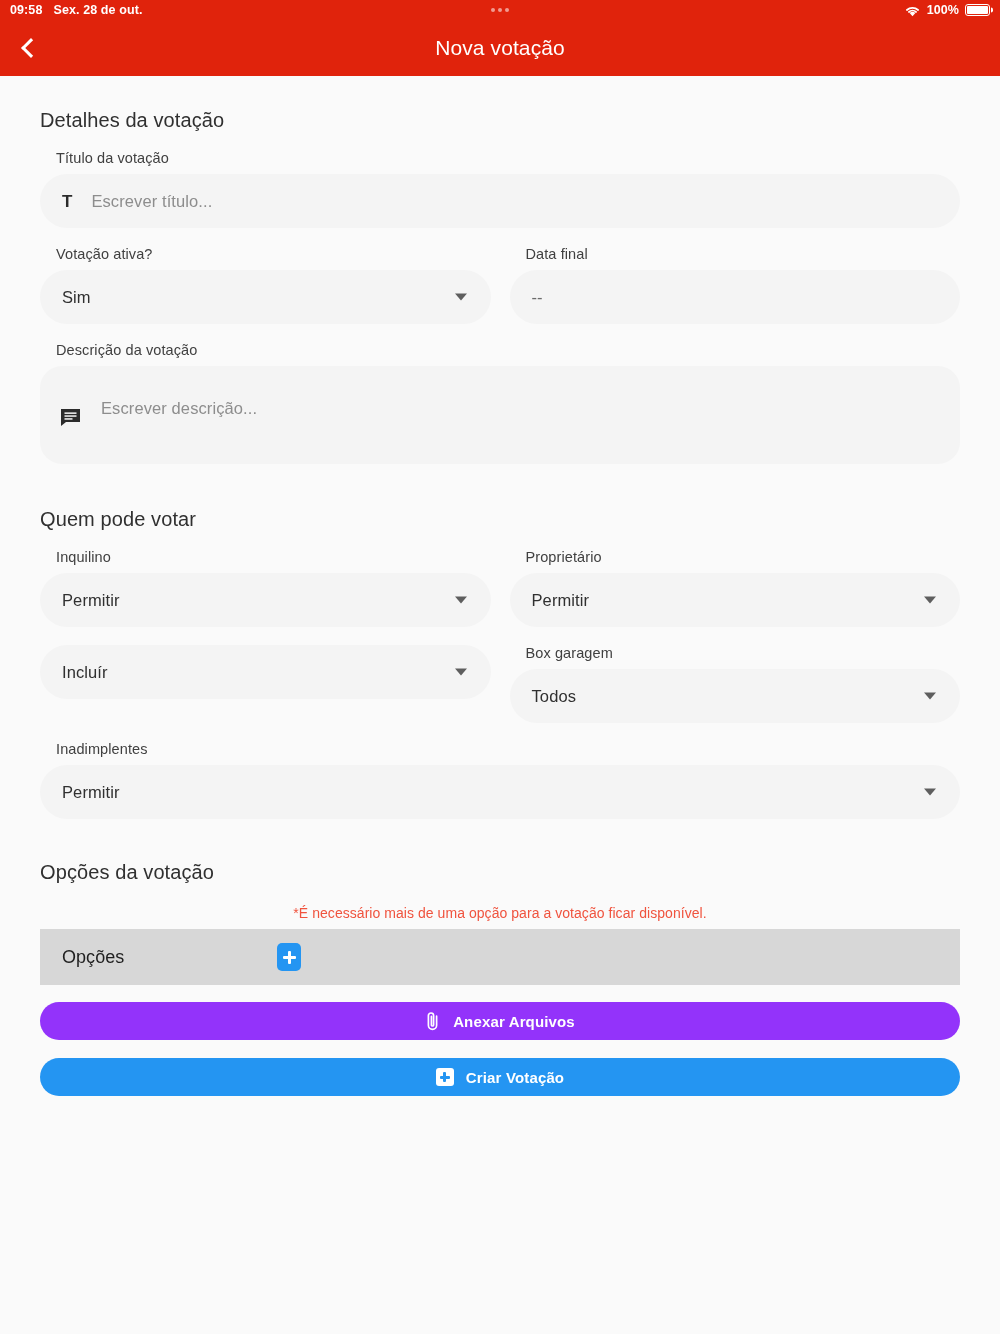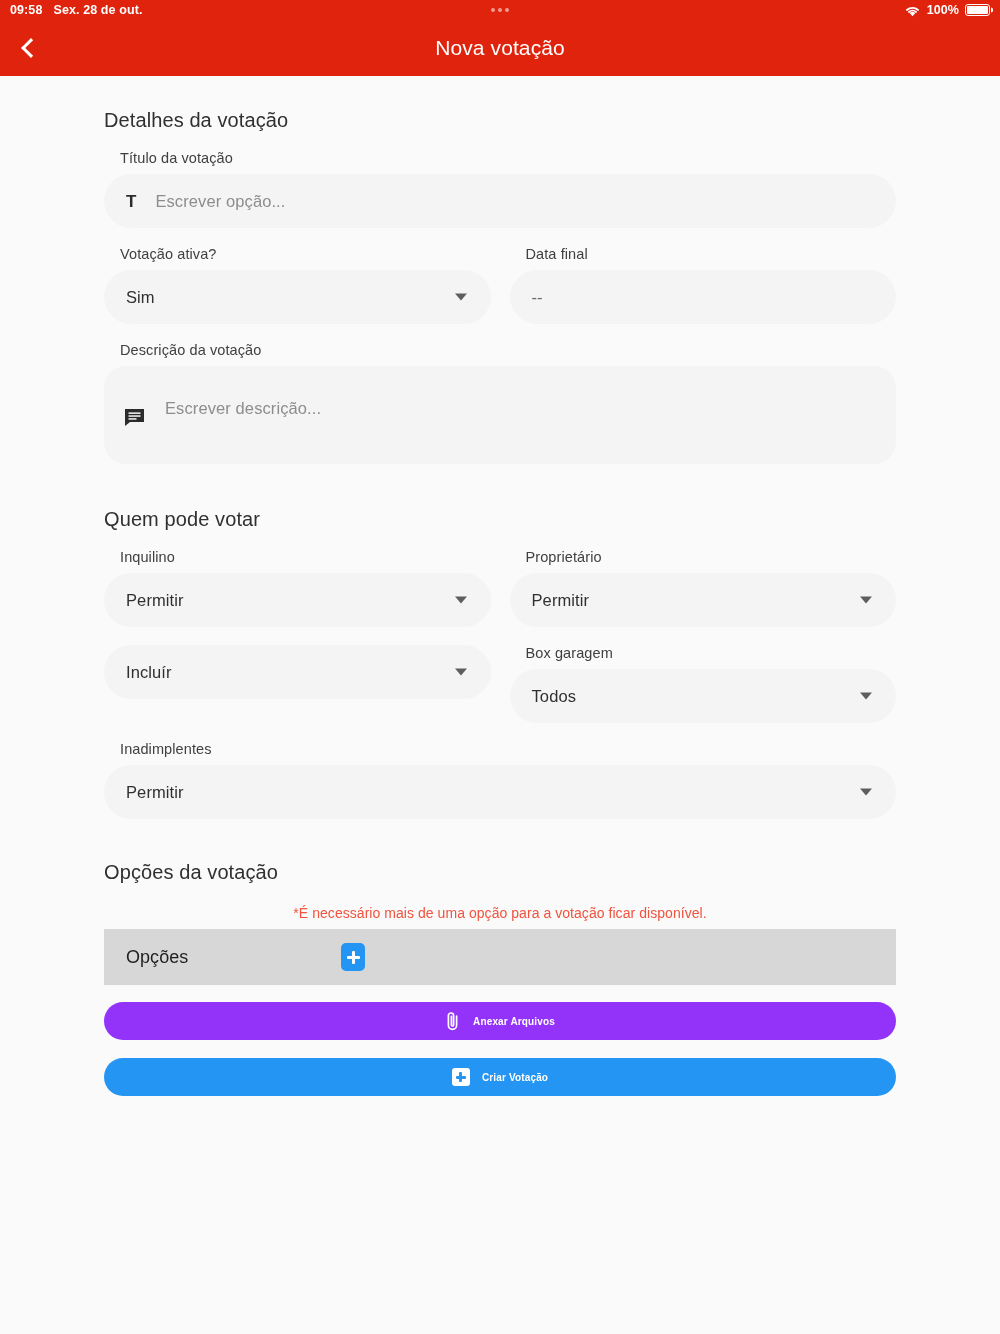--- a/index.html
+++ b/index.html
@@ -107,21 +107,21 @@
     position: absolute;
     left: 0; right: 0;
     text-align: center;
     color: #ffffff;
     font-size: 21px;
     letter-spacing: .1px;
     pointer-events: none;
   }
 
   
-  .content { padding: 0 104px; }
+  .content { padding: 0 40px; }
 
   .section-title {
     font-size: 20px;
     color: #303030;
     letter-spacing: .1px;
   }
   .s1 { margin-top: 33px; }
   .s2 { margin-top: 44px; }
   .s3 { margin-top: 42px; }
 
@@ -262,21 +262,21 @@
   
   .action-button {
     margin-top: 17px;
     height: 38px;
     border-radius: 19px;
     display: flex;
     align-items: center;
     justify-content: center;
     gap: 12px;
     color: #ffffff;
-    font-size: 10px;
+    font-size: 15px;
     font-weight: 700;
     letter-spacing: .15px;
     cursor: pointer;
     border: none;
     width: 100%;
   }
   .btn-attach { background: #9333fa; }
   .btn-create { background: #2495f2; margin-top: 18px; }
 
   .clip-icon { display: block; }
@@ -340,21 +340,21 @@
   </div>
 
   <div class="content">
 
     <div class="section-title s1">Detalhes da votação</div>
 
     <div class="field-wrap">
       <div class="field-label">Título da votação</div>
       <div class="input-pill title-field">
         <span class="text-icon">T</span>
-        <span class="pill-placeholder">Escrever opção...</span>
+        <span class="pill-placeholder">Escrever título...</span>
       </div>
     </div>
 
     <div class="row">
       <div class="col field-wrap">
         <div class="field-label">Votação ativa?</div>
         <div class="input-pill select">
           <span class="pill-value">Sim</span>
           <span class="caret"></span>
         </div>

